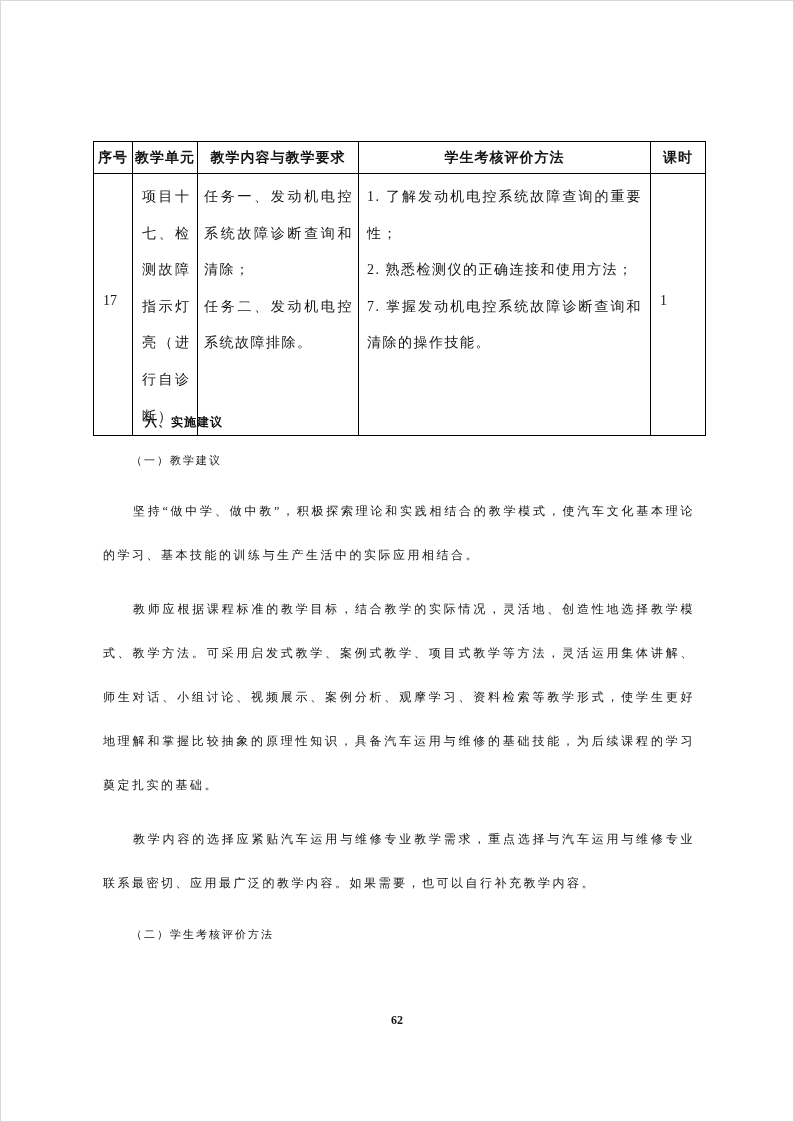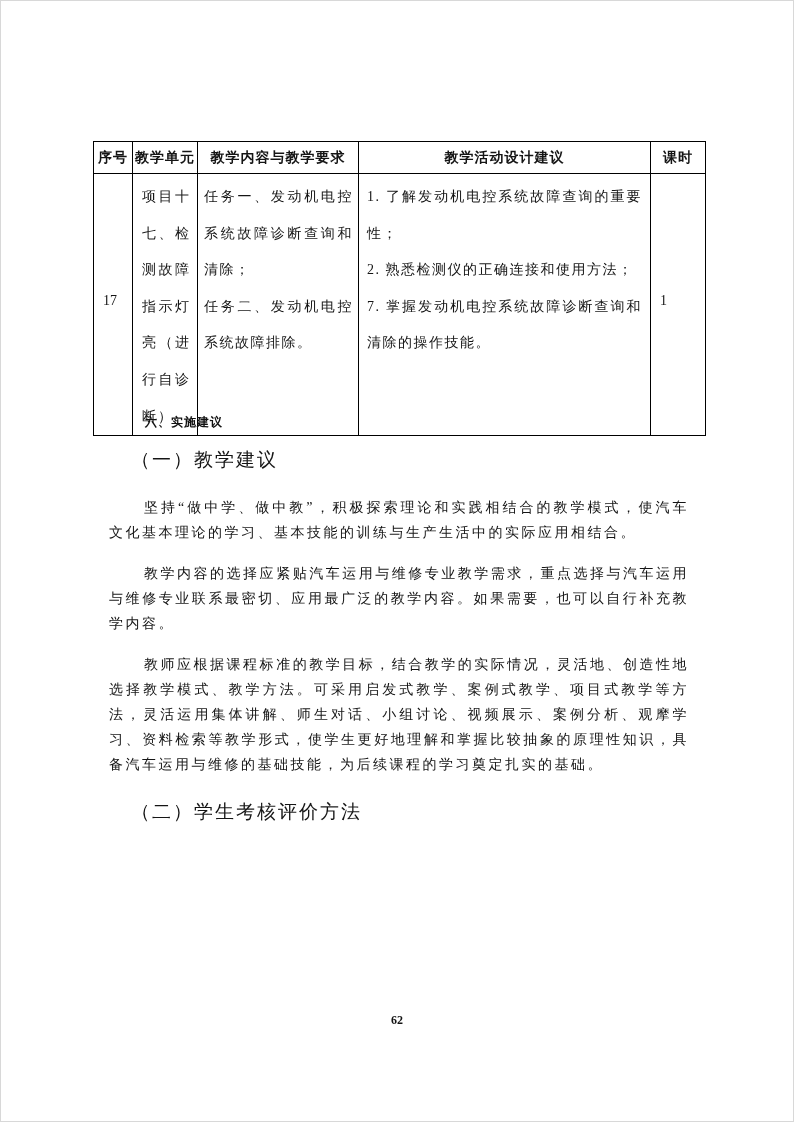--- a/index.html
+++ b/index.html
@@ -88,30 +88,30 @@
   .section-heading {
     font-family: "Liberation Sans", "DejaVu Sans", sans-serif;
     font-weight: bold;
     font-size: 12px;
     line-height: 38px;
     margin: 0 0 0 52px;
     color: #111111;
     letter-spacing: 1px;
   }
   .subsection {
-    font-size: 19px;
+    font-size: 11px;
     line-height: 38px;
     margin: 0 0 0 38px;
     letter-spacing: 2px;
   }
   .sub1 { margin-bottom: 6px; }
   .para {
-    font-size: 14px;
-    line-height: 25px;
-    margin: 16px;
+    font-size: 12px;
+    line-height: 44px;
+    margin: 10px;
     text-indent: 2.5em;
     text-align: justify;
     text-align-last: left;
     letter-spacing: 2.5px;
   }
 
   
   .page-footer {
     position: absolute;
     left: 0;
@@ -135,21 +135,21 @@
         <col style="width:65px">
         <col style="width:161px">
         <col style="width:292px">
         <col style="width:55px">
       </colgroup>
       <thead>
         <tr>
           <th>序号</th>
           <th>教学单元</th>
           <th>教学内容与教学要求</th>
-          <th>教学活动设计建议</th>
+          <th>学生考核评价方法</th>
           <th>课时</th>
         </tr>
       </thead>
       <tbody>
         <tr>
           <td class="c-serial">17</td>
           <td class="c-unit">项目十七、检测故障指示灯亮（进行自诊断）</td>
           <td class="c-content">
             <div class="cell-item">任务一、发动机电控系统故障诊断查询和清除；</div>
             <div class="cell-item">任务二、发动机电控系统故障排除。</div>
@@ -162,20 +162,20 @@
           <td class="c-hours">1</td>
         </tr>
       </tbody>
     </table>
   </div>
 
   <div class="text-block">
     <h2 class="section-heading">六、实施建议</h2>
     <div class="subsection sub1">（一）教学建议</div>
     <p class="para">坚持“做中学、做中教”，积极探索理论和实践相结合的教学模式，使汽车文化基本理论的学习、基本技能的训练与生产生活中的实际应用相结合。</p>
+    <p class="para">教师应根据课程标准的教学目标，结合教学的实际情况，灵活地、创造性地选择教学模式、教学方法。可采用启发式教学、案例式教学、项目式教学等方法，灵活运用集体讲解、师生对话、小组讨论、视频展示、案例分析、观摩学习、资料检索等教学形式，使学生更好地理解和掌握比较抽象的原理性知识，具备汽车运用与维修的基础技能，为后续课程的学习奠定扎实的基础。</p>
     <p class="para">教学内容的选择应紧贴汽车运用与维修专业教学需求，重点选择与汽车运用与维修专业联系最密切、应用最广泛的教学内容。如果需要，也可以自行补充教学内容。</p>
-    <p class="para">教师应根据课程标准的教学目标，结合教学的实际情况，灵活地、创造性地选择教学模式、教学方法。可采用启发式教学、案例式教学、项目式教学等方法，灵活运用集体讲解、师生对话、小组讨论、视频展示、案例分析、观摩学习、资料检索等教学形式，使学生更好地理解和掌握比较抽象的原理性知识，具备汽车运用与维修的基础技能，为后续课程的学习奠定扎实的基础。</p>
     <div class="subsection">（二）学生考核评价方法</div>
   </div>
 
   <div class="page-footer">62</div>
 
 </div>
 
 </body></html>

